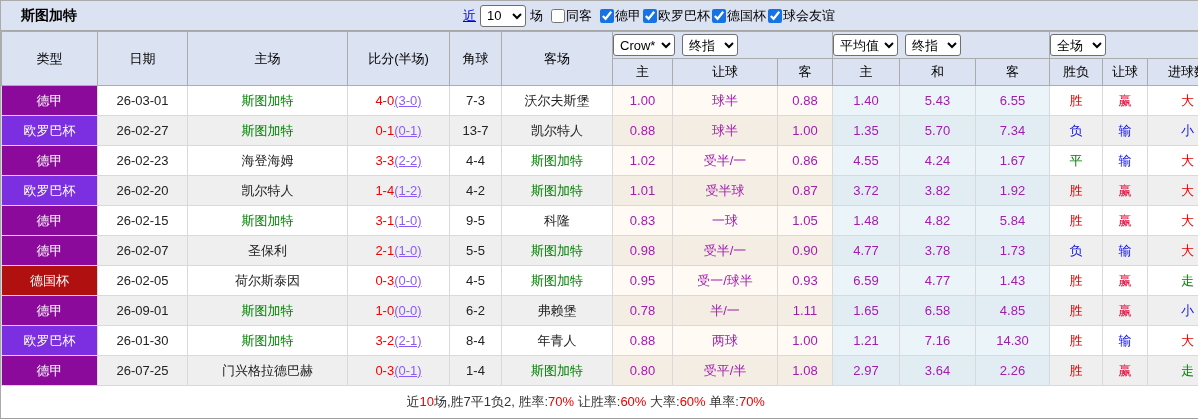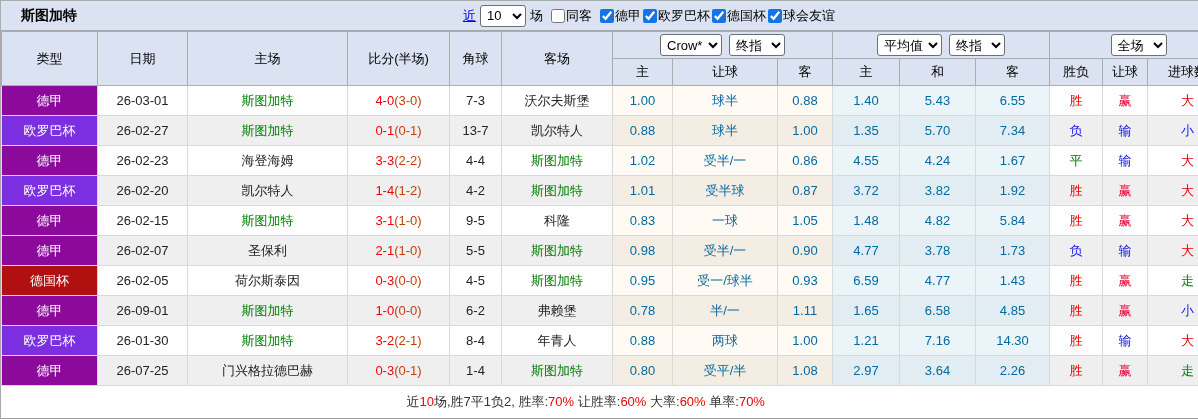--- a/index.html
+++ b/index.html
@@ -26,38 +26,38 @@
   .filters { display:inline-flex; align-items:center; }
   .filters .f-item { display:inline-flex; align-items:center; }
 
   table { border-collapse:collapse; table-layout:fixed; width:1226px; }
   thead th {
     background:#DBE2F1; border:1px solid #ACACAC; font-weight:400; font-size:13px;
     color:#000; text-align:center; padding:0;
   }
   thead tr.h1 th { height:27px; }
   thead tr.h2 th { height:27px; }
-  .dd-group { display:flex; justify-content:center; align-items:center; gap:7px; }
+  .dd-group { display:flex; justify-content:flex-start; align-items:center; gap:7px; }
   .dd-group select { width:auto; min-width:56px; }
 
   tbody td {
     border:1px solid #D9D9D9; height:30px; text-align:center; font-size:13px;
     color:#222; padding:0; overflow:hidden; white-space:nowrap;
   }
   tr.odd  td { background:#FFFFFF; }
   tr.even td { background:#EFEFEF; }
   tr.odd  td.o { background:#FFFAF3; }
   tr.even td.o { background:#F4EDE3; }
   tr.odd  td.a { background:#EBF4F9; }
   tr.even td.a { background:#E2EDF3; }
   td.league { color:#fff; }
   td.team.self { color:#008000; }
   td .ft { color:#F00000; }
-  td .ht { color:#c2410c; }
-  td.o, td.a { color:#0369a1; }
+  td .ht { color:#8b5cf6;text-decoration:underline; }
+  td.o, td.a { color:#a21caf; }
   td.res { font-size:13px; }
 
   tfoot td { background:#fff; height:33px; font-size:13px; color:#333; text-align:left; padding-left:405px; vertical-align:middle; border-top:1px solid #D9D9D9; }
   tfoot .red { color:#F00000; }
 </style>
 </head>
 <body>
 
 <div class="page">
 

